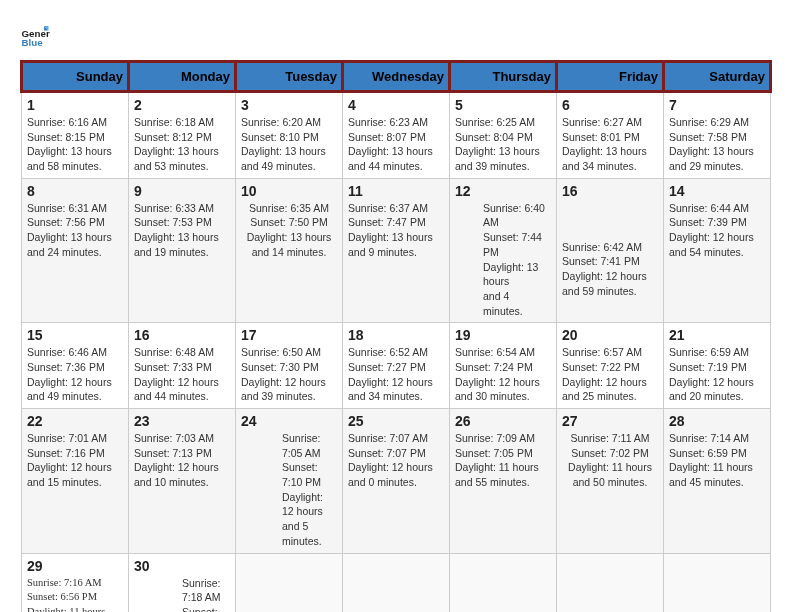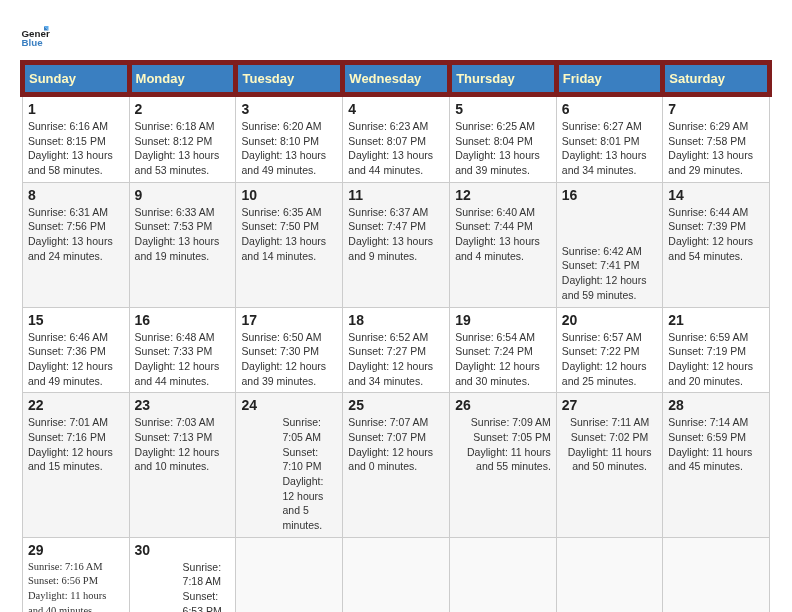--- a/index.html
+++ b/index.html
@@ -45,26 +45,26 @@
       font-size: 15px;
       color: #444;
     }
     .calendar {
       width: 100%;
       border-collapse: collapse;
       font-size: 11px;
     }
     .calendar th {
       background-color: #3a7fc1;
-      color: #fef9c3;
+      color: #000000;
       padding: 6px 4px;
-      text-align: left;
+      text-align: right;
       font-size: 13px;
       font-weight: bold;
-      border: 5px solid #7f1d1d;
+      border: 3px solid #7f1d1d;
     }
     .calendar td {
       border: 1px solid #ccc;
       vertical-align: top;
       padding: 4px 5px;
       width: 107px;
       min-height: 80px;
       background: #fff;
     }
     .calendar tr:nth-child(even) td {
@@ -182,35 +182,35 @@
         </td>
         <td>
           <span class="day-num">9</span>
           <div class="day-info" style="white-space: pre-line;">Sunrise: 6:33 AM
 Sunset: 7:53 PM
 Daylight: 13 hours
 and 19 minutes.</div>
         </td>
         <td>
           <span class="day-num">10</span>
-          <div class="day-info" style="white-space: pre-line;">Sunrise: 6:35 AM
+          <div class="day-info" style="white-space: pre-line; text-align: center;">Sunrise: 6:35 AM
 Sunset: 7:50 PM
 Daylight: 13 hours
 and 14 minutes.</div>
         </td>
         <td>
           <span class="day-num">11</span>
           <div class="day-info" style="white-space: pre-line;">Sunrise: 6:37 AM
 Sunset: 7:47 PM
 Daylight: 13 hours
 and 9 minutes.</div>
         </td>
         <td>
           <span class="day-num">12</span>
-          <div class="day-info" style="white-space: pre-line;">Sunrise: 6:40 AM
+          <div class="day-info" style="white-space: pre-line; margin-left: 28px;">Sunrise: 6:40 AM
 Sunset: 7:44 PM
 Daylight: 13 hours
 and 4 minutes.</div>
         </td>
         <td>
           <span class="day-num">16</span>
           <div class="day-info" style="white-space: pre-line; margin-top: 41px;">Sunrise: 6:42 AM
 Sunset: 7:41 PM
 Daylight: 12 hours
 and 59 minutes.</div>
@@ -298,21 +298,21 @@
         </td>
         <td>
           <span class="day-num">25</span>
           <div class="day-info" style="white-space: pre-line;">Sunrise: 7:07 AM
 Sunset: 7:07 PM
 Daylight: 12 hours
 and 0 minutes.</div>
         </td>
         <td>
           <span class="day-num">26</span>
-          <div class="day-info" style="white-space: pre-line; text-align: right;">Sunrise: 7:09 AM
+          <div class="day-info" style="white-space: pre-line;">Sunrise: 7:09 AM
 Sunset: 7:05 PM
 Daylight: 11 hours
 and 55 minutes.</div>
         </td>
         <td>
           <span class="day-num">27</span>
           <div class="day-info" style="white-space: pre-line; text-align: center;">Sunrise: 7:11 AM
 Sunset: 7:02 PM
 Daylight: 11 hours
 and 50 minutes.</div>

